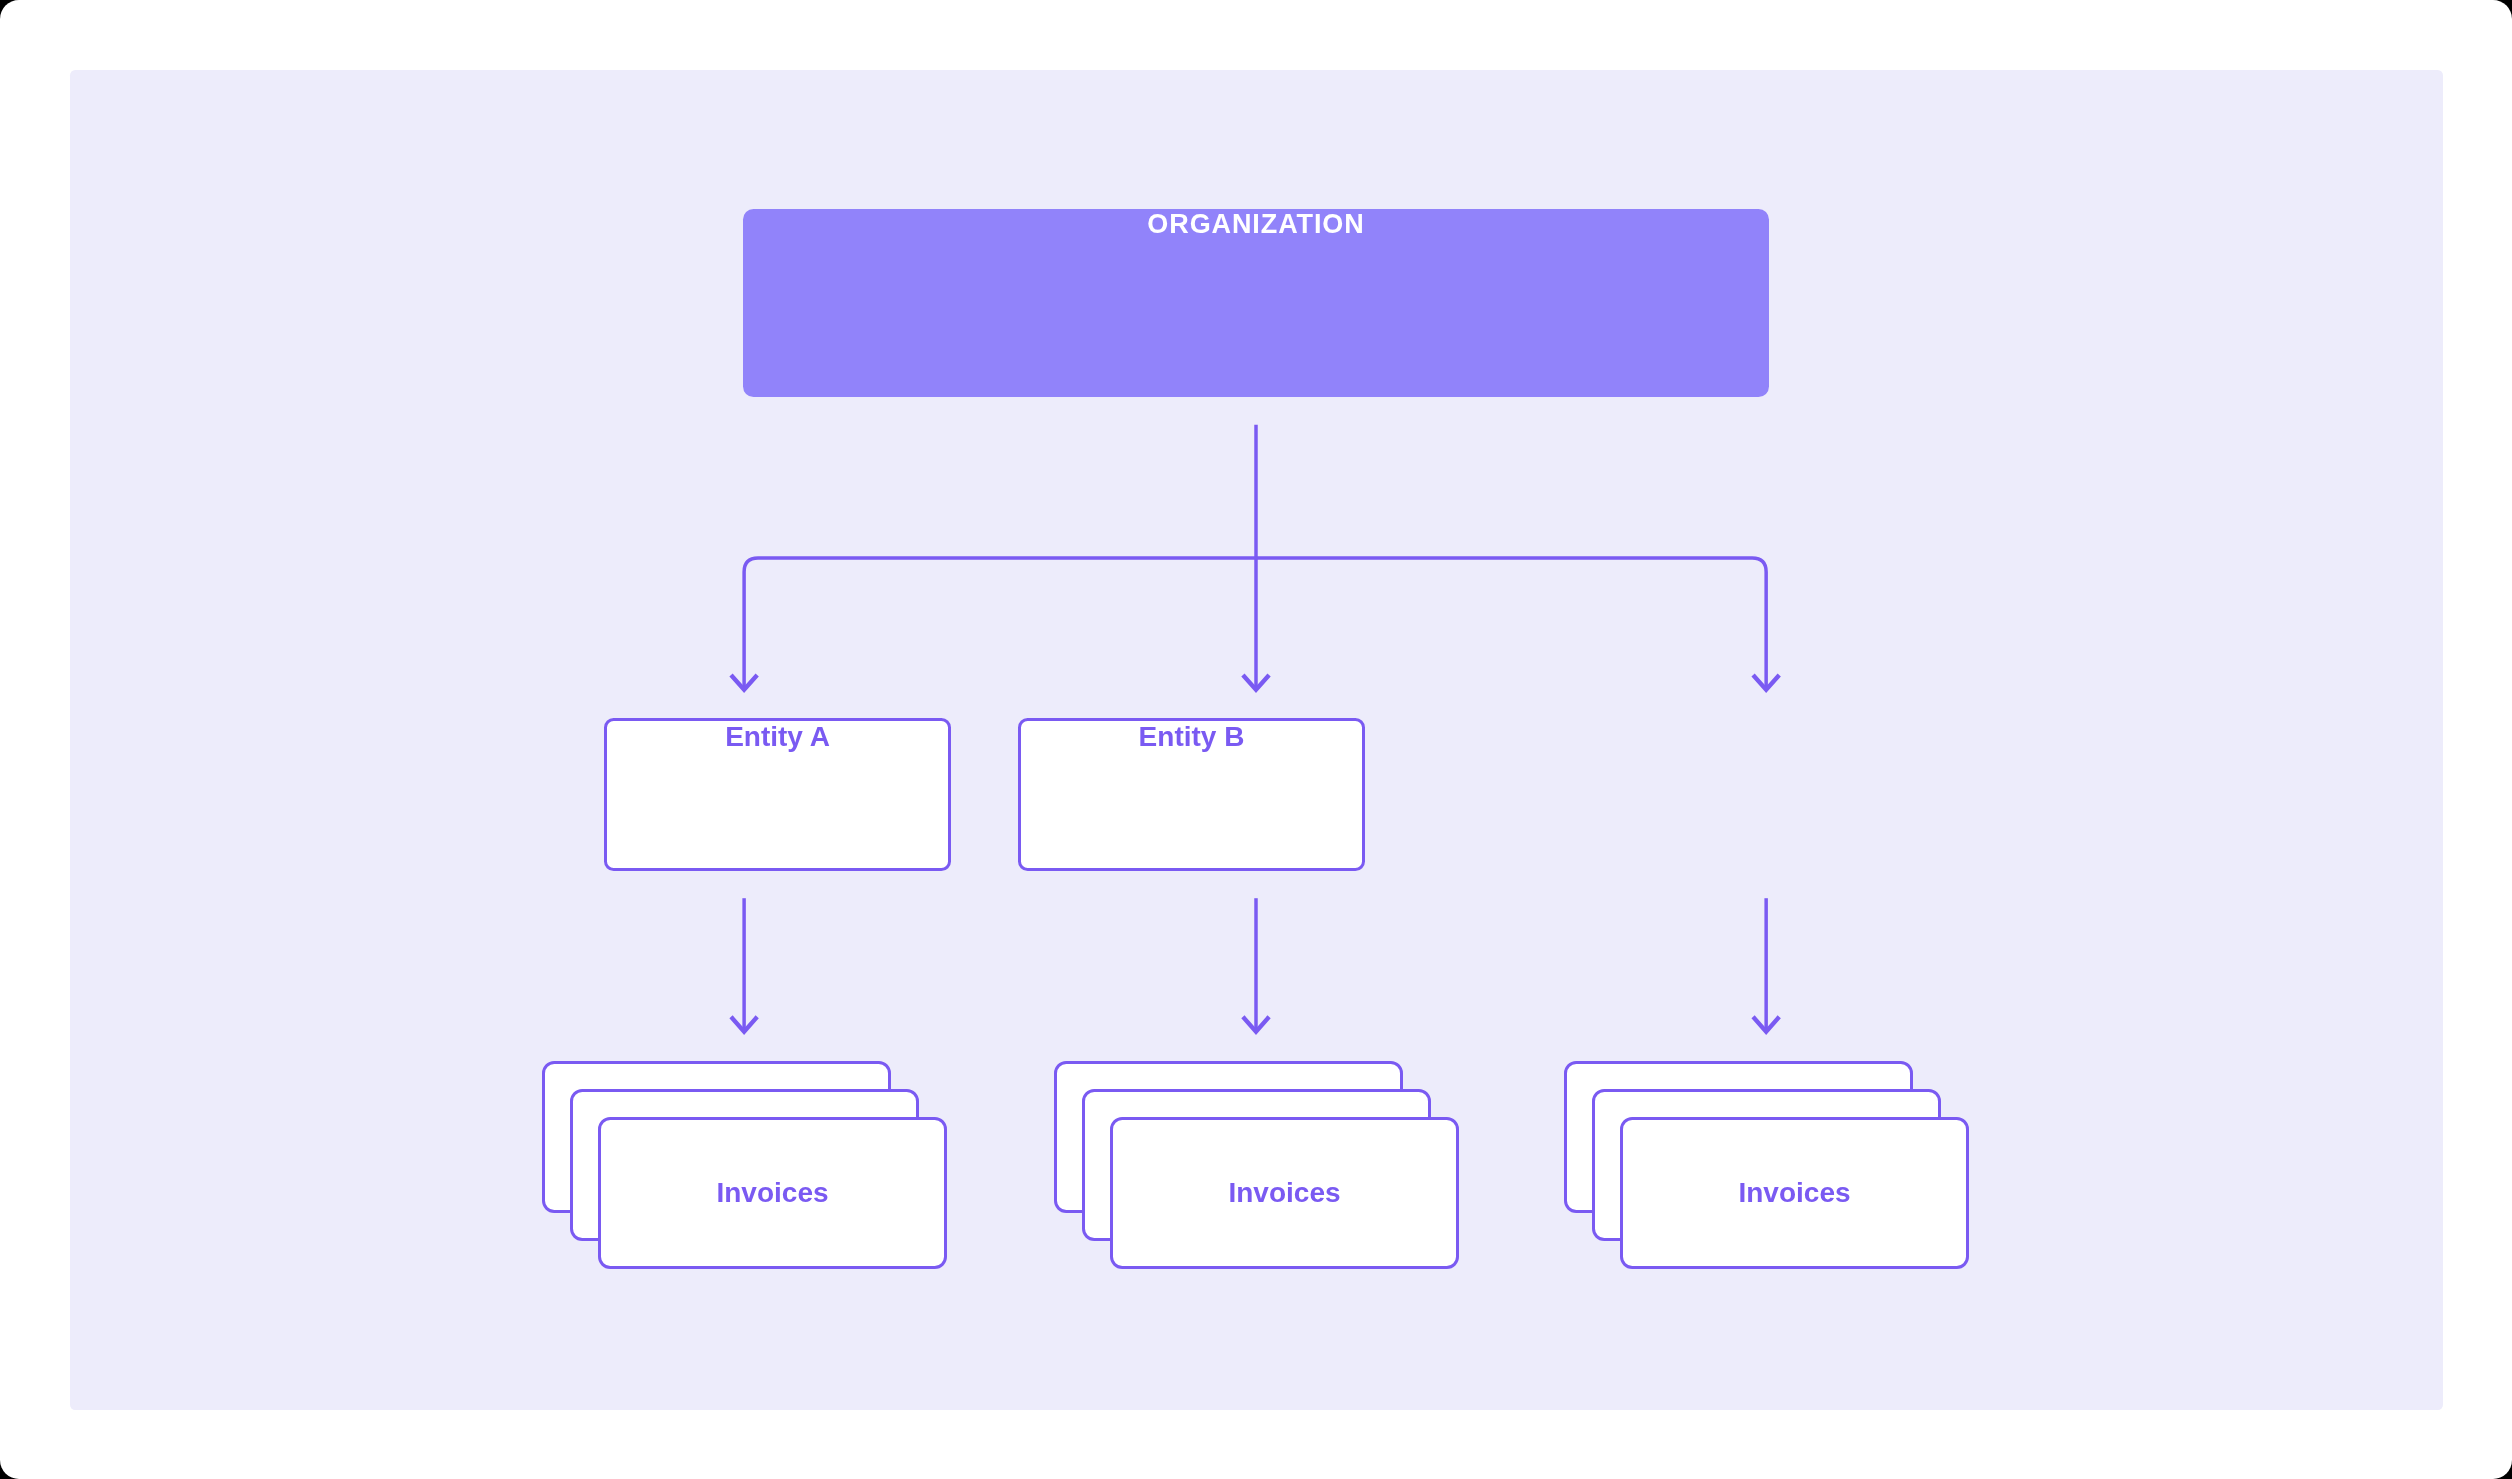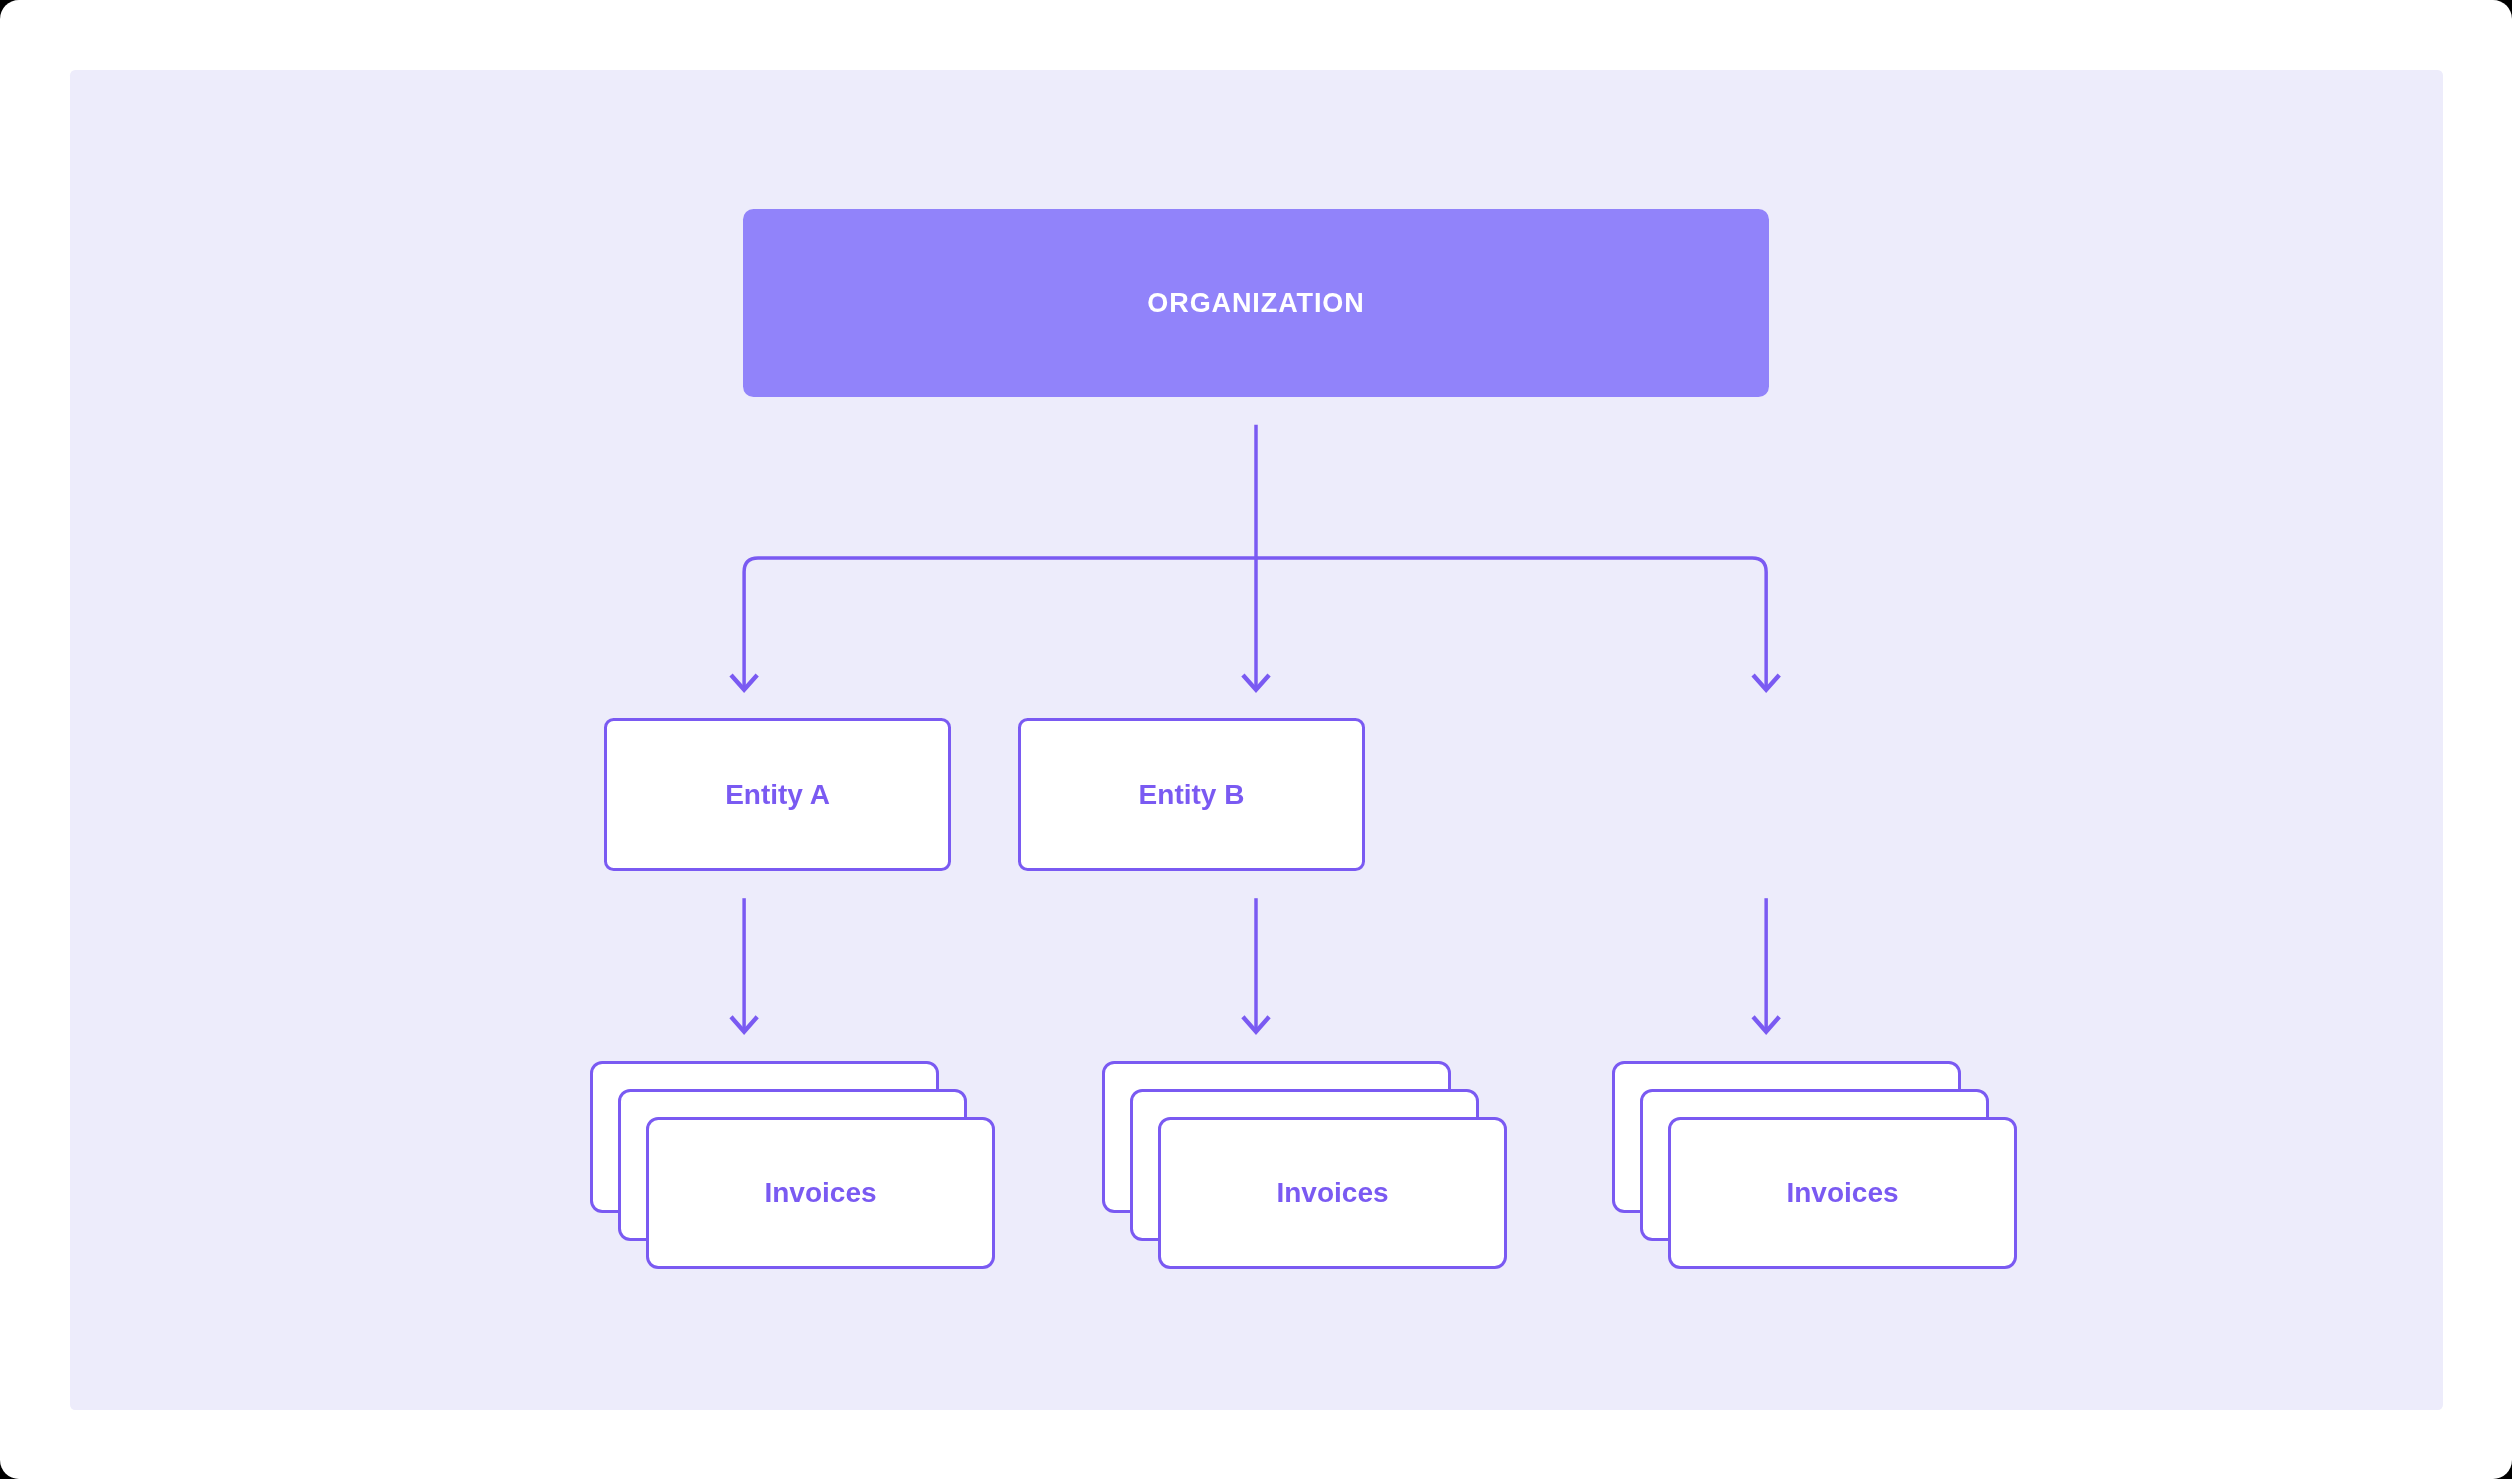--- a/index.html
+++ b/index.html
@@ -23,21 +23,20 @@
     position: absolute;
     left: 70px; top: 70px;
     width: 2373px; height: 1340px;
     background: var(--panel_bg, #edecfb);
     border-radius: 5.2px;
   }
   .node {
     position: absolute;
     box-sizing: border-box;
     display: flex;
-    align-items: center;
     justify-content: center;
   }
   .org-node {
     left: 743px; top: 209px;
     width: 1026px; height: 188px;
     background: var(--root_fill, #9183fa);
     border-radius: 10.5px;
   }
   .org-label {
     color: var(--root_label, #ffffff);
@@ -60,21 +59,20 @@
     font-size: 28px;
     font-weight: 600;
   }
   .card {
     position: absolute;
     box-sizing: border-box;
     width: 349px; height: 152px;
     background: #ffffff;
     border: 3.5px solid var(--accent, #7a5af2);
     border-radius: 12.2px;
-    margin-left: 48px;
   }
   .card.front {
     display: flex;
     align-items: center;
     justify-content: center;
   }
   
   .stack-a .back  { left: 542px;  top: 1061px; }
   .stack-a .mid   { left: 570px;  top: 1089px; }
   .stack-a .front { left: 598px;  top: 1117px; }

